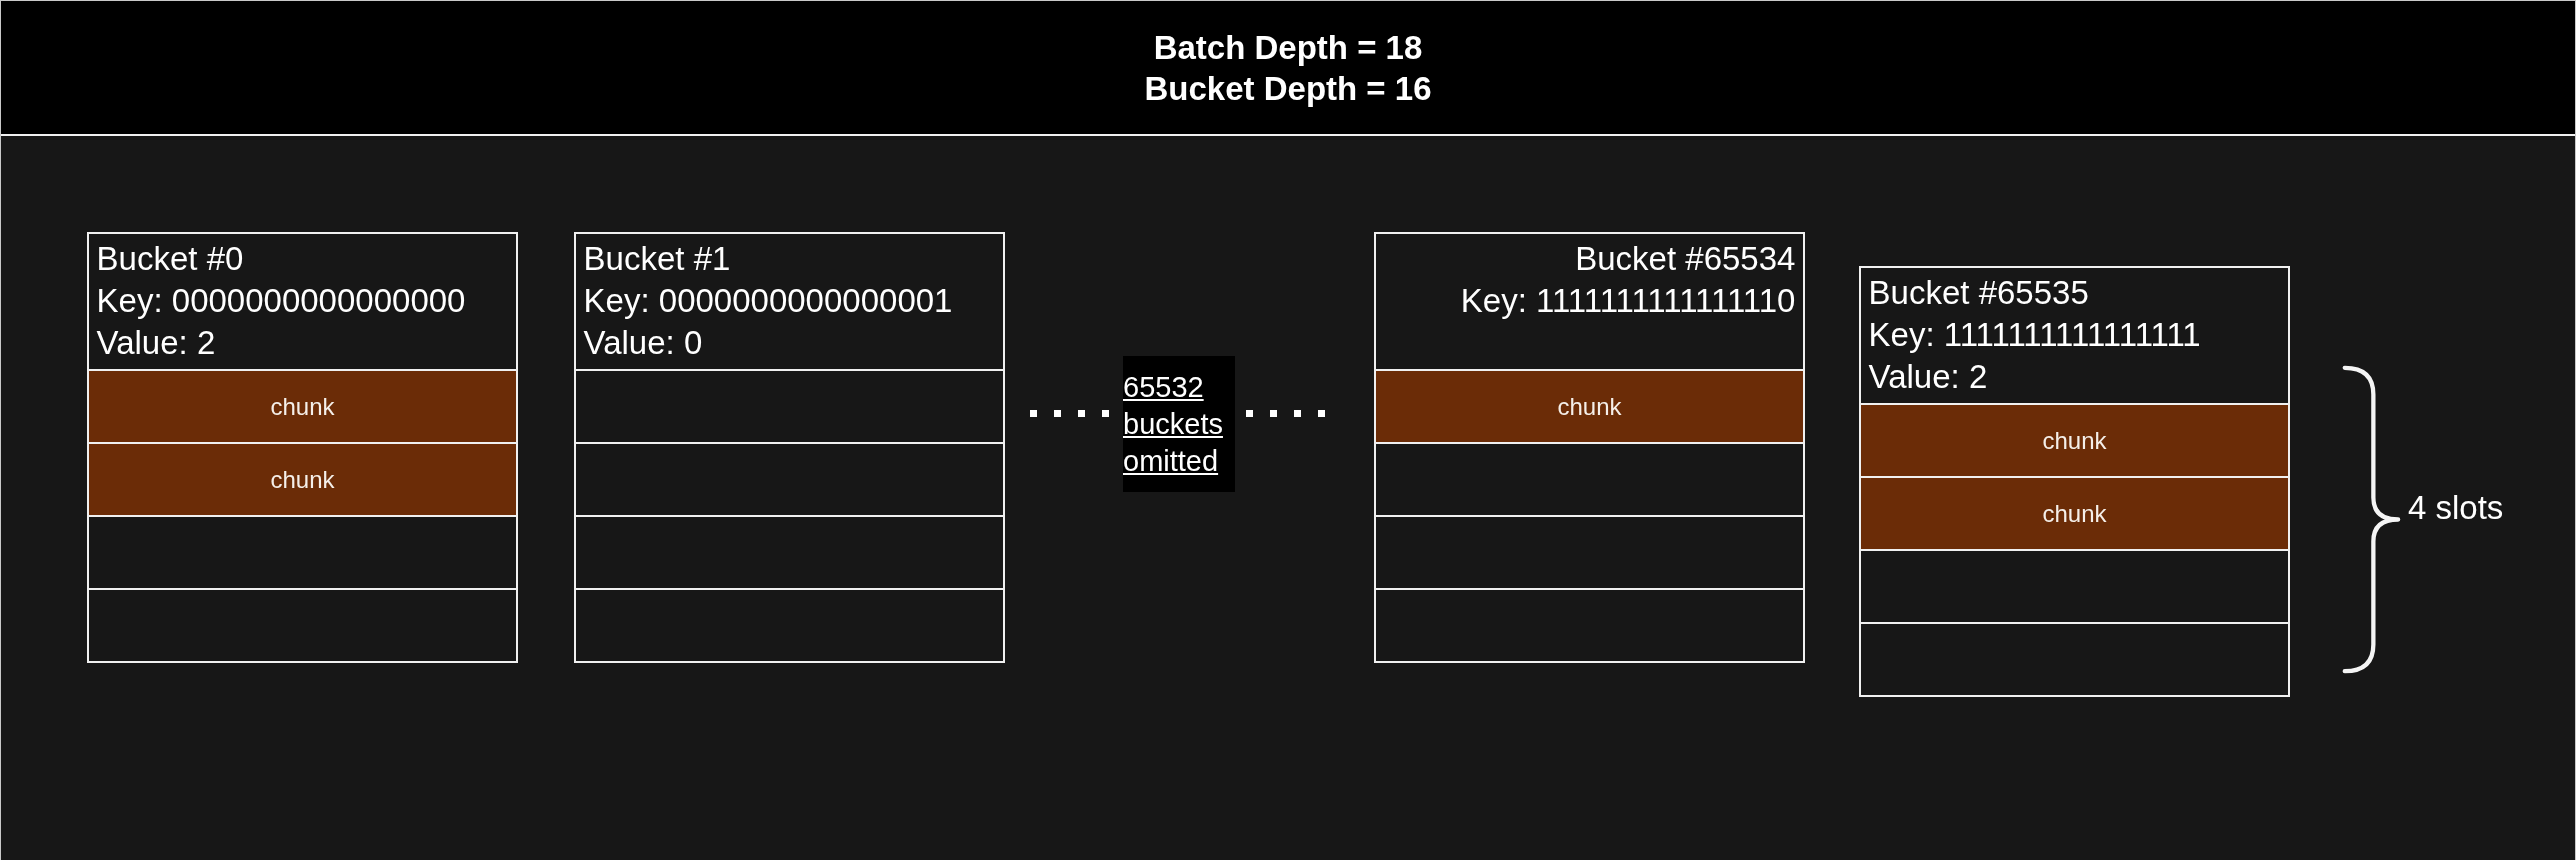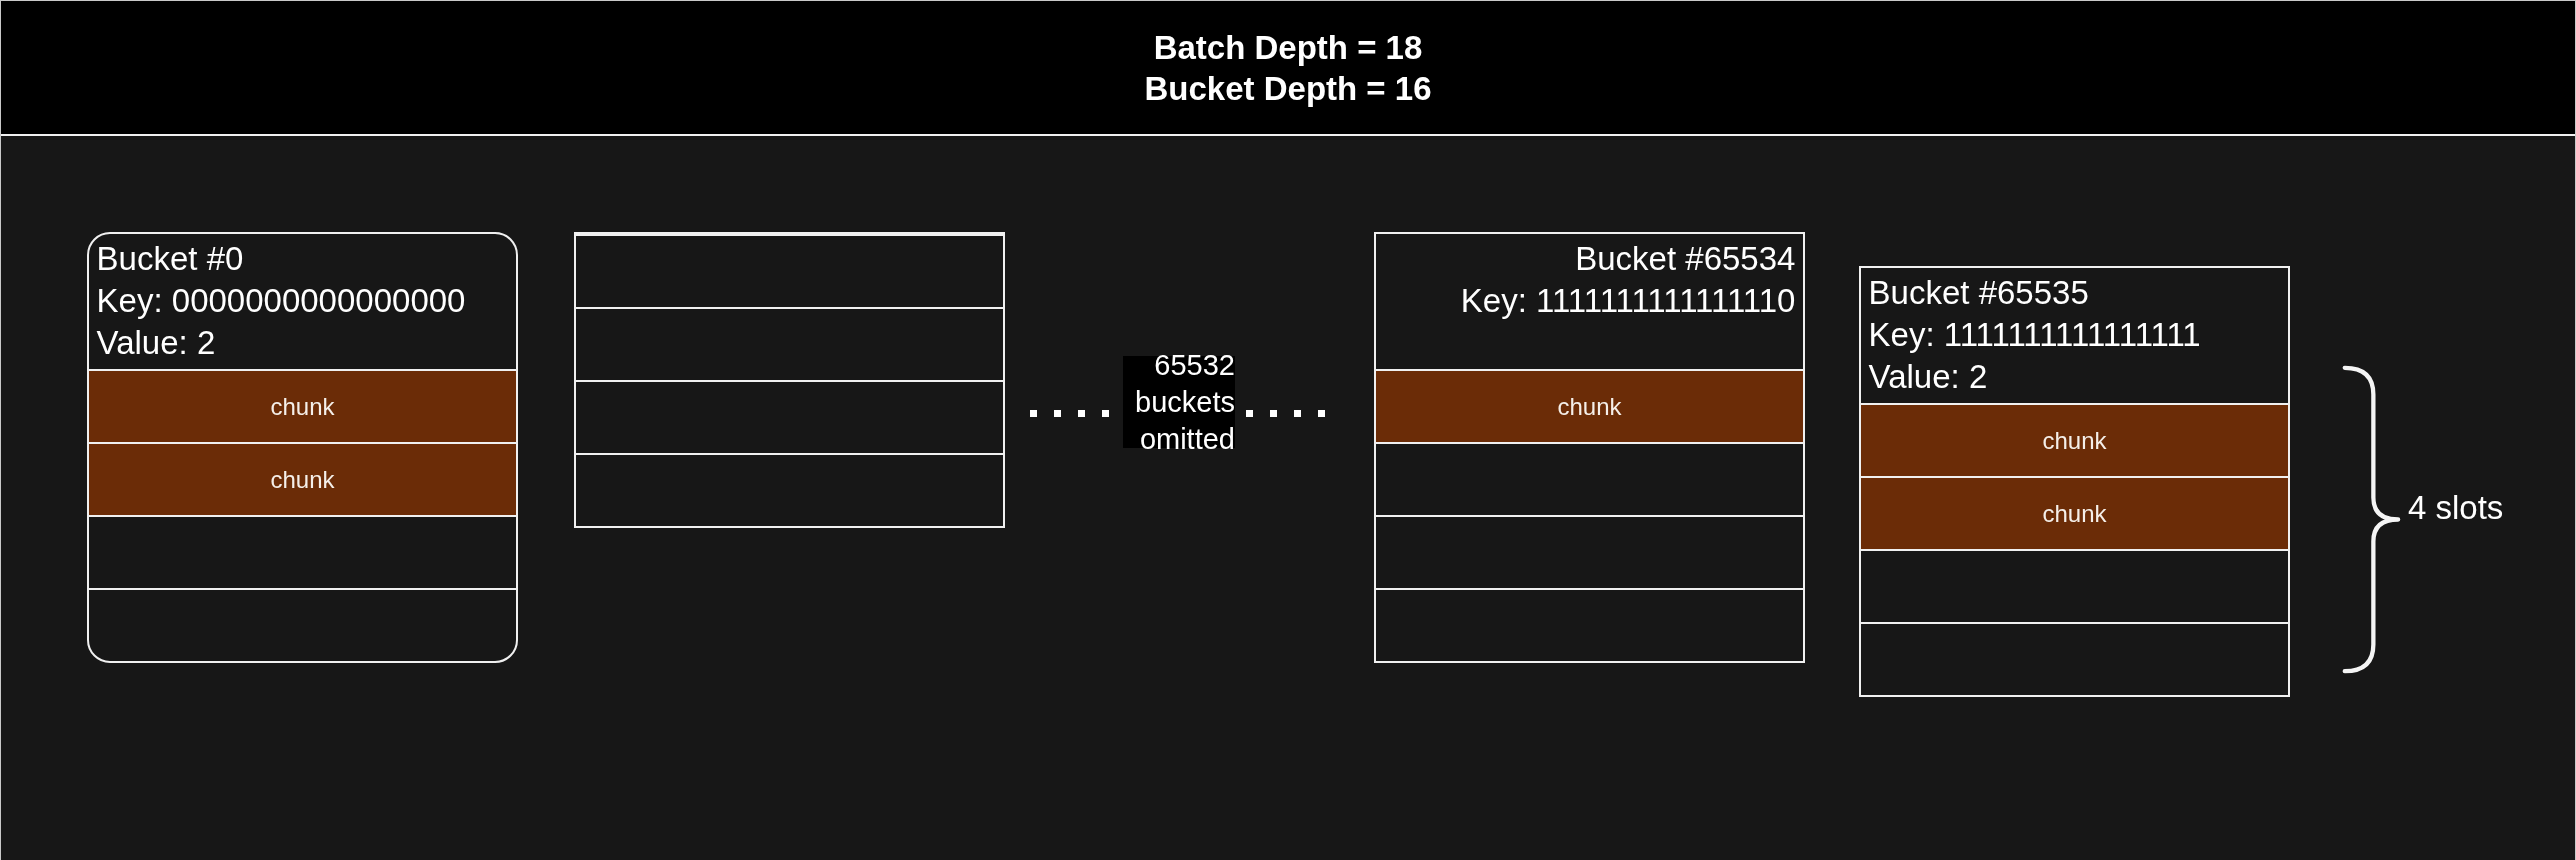--- a/index.html
+++ b/index.html
@@ -39,21 +39,21 @@
   
   .bucket {
     position: absolute;
     top: 231px;
     width: 431px;
     box-sizing: border-box;
     border: 2.9px solid var(--border-light, #f0f0f0);
     background: var(--bg, #171717);
     color: var(--text, #ffffff);
   }
-  .bucket.b0 { left: 86px; border-radius: 23px; }
+  .bucket.b0 { left: 86px; }
   .bucket.b1 { left: 573px; }
   .bucket.b2 { left: 1373px; text-align: right; }
   .bucket.b3 { left: 1858px; margin-top: 34px; }
   .bucket-info {
     height: 135px;
     box-sizing: border-box;
     padding: 3.8px 7.6px 0 7.6px;
     font-size: 33px;
     line-height: 42px;
     white-space: nowrap;
@@ -80,29 +80,30 @@
     height: 6.7px;
     background: repeating-linear-gradient(to right,
       var(--text, #ffffff) 0px, var(--text, #ffffff) 6.7px,
       transparent 6.7px, transparent 24px);
   }
   .omitted-label {
     position: absolute;
     left: 1122px;
     top: 355px;
     width: 112px;
-    height: 92px;
+    height: 136px;
     background: var(--panel-black, #000000);
     color: var(--text, #ffffff);
     font-size: 29px;
     line-height: 37px;
-    text-align: right;
+    text-align: left;
     display: flex;
     align-items: center;
     justify-content: center;
+    text-decoration: underline;
   }
   .omitted-label span { display: inline-block; width: 112px; }
   
   .brace-svg {
     position: absolute;
     left: 2338px;
     top: 363px;
   }
   .brace-label {
     position: absolute;
@@ -130,20 +131,25 @@
       <div>Key: 0000000000000000</div>
       <div>Value: 2</div>
     </div>
     <div class="slot chunk">chunk</div>
     <div class="slot chunk">chunk</div>
     <div class="slot"></div>
     <div class="slot"></div>
   </div>
 
   <div class="bucket b1">
+    <div class="bucket-info">
+      <div>Bucket #1</div>
+      <div>Key: 0000000000000001</div>
+      <div>Value: 0</div>
+    </div>
     <div class="slot"></div>
     <div class="slot"></div>
     <div class="slot"></div>
     <div class="slot"></div>
   </div>
 
   <div class="dotted-line"></div>
   <div class="omitted-label">
     <span>65532 buckets omitted</span>
   </div>

